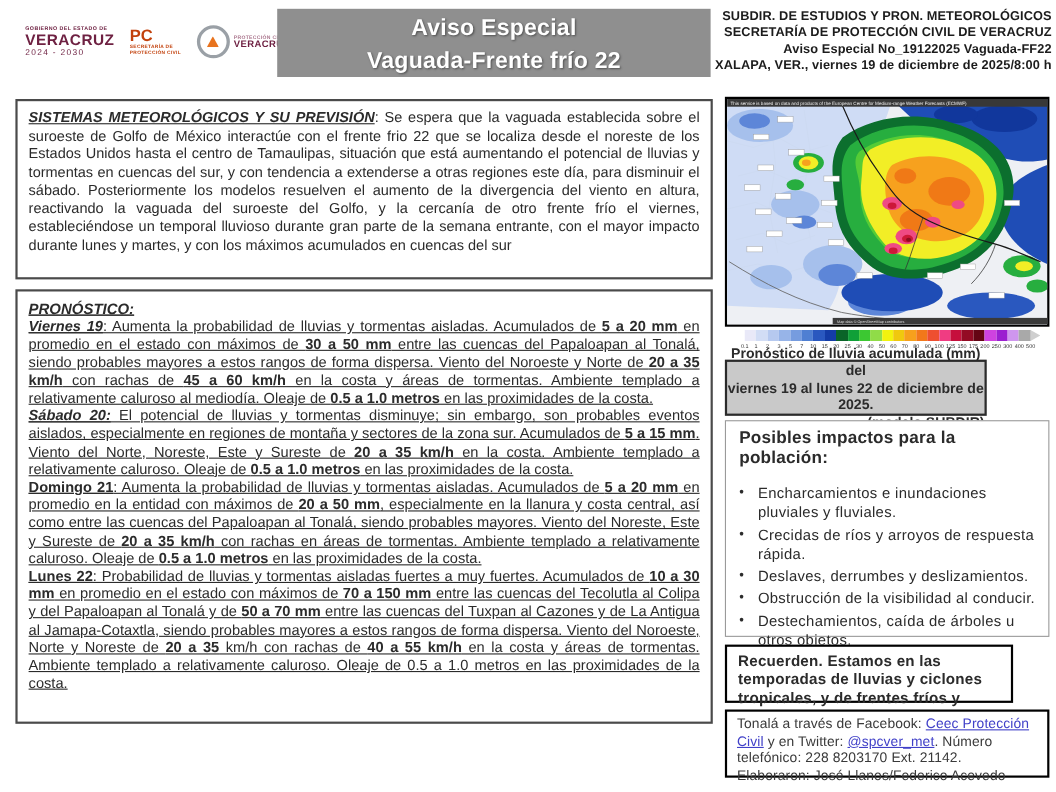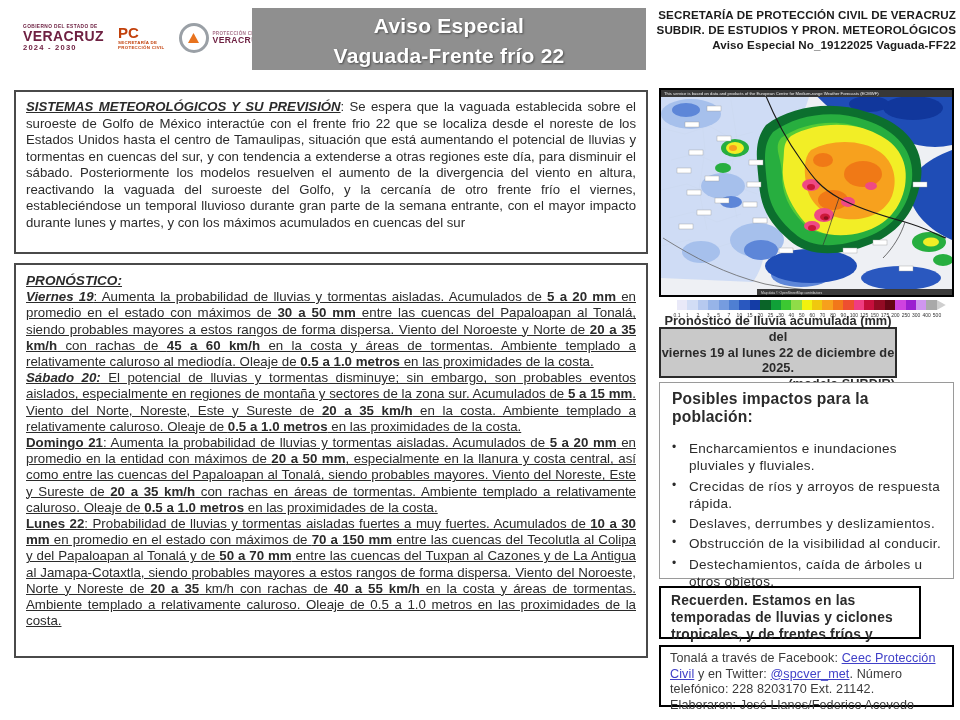--- a/index.html
+++ b/index.html
@@ -5,21 +5,21 @@
   html,body{margin:0;padding:0;background:#fff;}
   #page{position:relative;width:960px;height:720px;background:#ffffff;
         font-family:"Liberation Sans",sans-serif;color:#2b2b2b;overflow:hidden;}
 
   
   .logos{position:absolute;left:16px;top:8px;width:238px;height:60px;
          display:flex;align-items:center;gap:7px;}
   .gov-text{line-height:1.05;color:#6e2142;white-space:nowrap;}
   .gov-text .l1{font-size:4.8px;font-weight:bold;letter-spacing:.4px;}
   .gov-text .l2{font-size:14px;font-weight:800;letter-spacing:.4px;}
-  .gov-text .l3{font-size:7.6px;font-weight:bold;letter-spacing:1.2px;}
+  .gov-text .l3{font-size:7.6px;font-weight:normal;letter-spacing:1.2px;}
   .logo-divider{width:1px;height:38px;background:#c4c4c4;}
   .pc-block{line-height:1.1;color:#c2410c;white-space:nowrap;}
   .pc-block .pc{font-size:15px;font-weight:800;}
   .pc-block .sub{font-size:4.4px;font-weight:bold;letter-spacing:.3px;}
   .pcv{display:flex;align-items:center;gap:4px;}
   .pcv-ring{width:24px;height:24px;border-radius:50%;border:3px solid #9aa0a6;
             background:#fff;display:flex;align-items:center;justify-content:center;}
   .pcv-tri{width:11px;height:10px;background:#e8731e;
            clip-path:polygon(50% 0,0 100%,100% 100%);}
   .pcv-text{line-height:1.1;white-space:nowrap;}
@@ -120,23 +120,24 @@
       </div>
     </div>
   </div>
 
   <div class="title-box">
     <div>Aviso Especial</div>
     <div>Vaguada-Frente frío 22</div>
   </div>
 
   <div class="org-block">
+    <div>SUBDIR. DE ESTUDIOS Y PRON. METEOROLÓGICOS</div>
     <div>SECRETARÍA DE PROTECCIÓN CIVIL DE VERACRUZ</div>
-    <div>SUBDIR. DE ESTUDIOS Y PRON. METEOROLÓGICOS</div>
     <div>Aviso Especial No_19122025 Vaguada-FF22</div>
+    <div>XALAPA, VER.,  viernes 19 de diciembre de 2025/8:00 h</div>
   </div>
 
   <div id="sistemas-box" class="tbox">
     <span><span style="font-weight: bold; font-style: italic; text-decoration: underline;">SISTEMAS METEOROLÓGICOS Y SU PREVISIÓN</span><span>: Se espera que la vaguada establecida sobre el suroeste de Golfo de México interactúe con el frente frio 22 que se localiza desde el noreste de los Estados Unidos hasta el centro de Tamaulipas, situación que está aumentando el potencial de lluvias y tormentas en cuencas del sur, y con tendencia a extenderse a otras regiones este día, para disminuir el sábado. Posteriormente los modelos resuelven el aumento de la divergencia del viento en altura, reactivando la vaguada del suroeste del Golfo, y la cercanía de otro frente frío el viernes, estableciéndose un temporal lluvioso durante gran parte de la semana entrante, con el mayor impacto durante lunes y martes, y con los máximos acumulados en cuencas del sur</span></span>
   </div>
 
   <div id="pronostico-box" class="tbox">
     <p class="pron-heading">PRONÓSTICO:</p>
     <p><span style="font-weight: bold; font-style: italic; text-decoration: underline;">Viernes 19</span><span>: Aumenta la probabilidad de lluvias y tormentas aisladas. Acumulados de </span><span style="font-weight: bold;">5 a 20 mm</span><span> en promedio en el estado con máximos de </span><span style="font-weight: bold;">30 a 50 mm</span><span> entre las cuencas del Papaloapan al Tonalá, siendo probables mayores a estos rangos de forma dispersa. Viento del Noroeste y Norte de </span><span style="font-weight: bold;">20 a 35 km/h</span><span> con rachas de </span><span style="font-weight: bold;">45 a 60 km/h</span><span> en la costa y áreas de tormentas. Ambiente templado a relativamente caluroso al mediodía. Oleaje de </span><span style="font-weight: bold;">0.5 a 1.0 metros</span><span> en las proximidades de la costa.</span></p>
     <p><span style="font-weight: bold; font-style: italic; text-decoration: underline;">Sábado 20:</span><span> El potencial de lluvias y tormentas disminuye; sin embargo, son probables eventos aislados, especialmente en regiones de montaña y sectores de la zona sur. Acumulados de </span><span style="font-weight: bold;">5 a 15 mm</span><span>. Viento del Norte, Noreste, Este y Sureste de </span><span style="font-weight: bold;">20 a 35 km/h</span><span> en la costa. Ambiente templado a relativamente caluroso. Oleaje de </span><span style="font-weight: bold;">0.5 a 1.0 metros</span><span> en las proximidades de la costa.</span></p>

